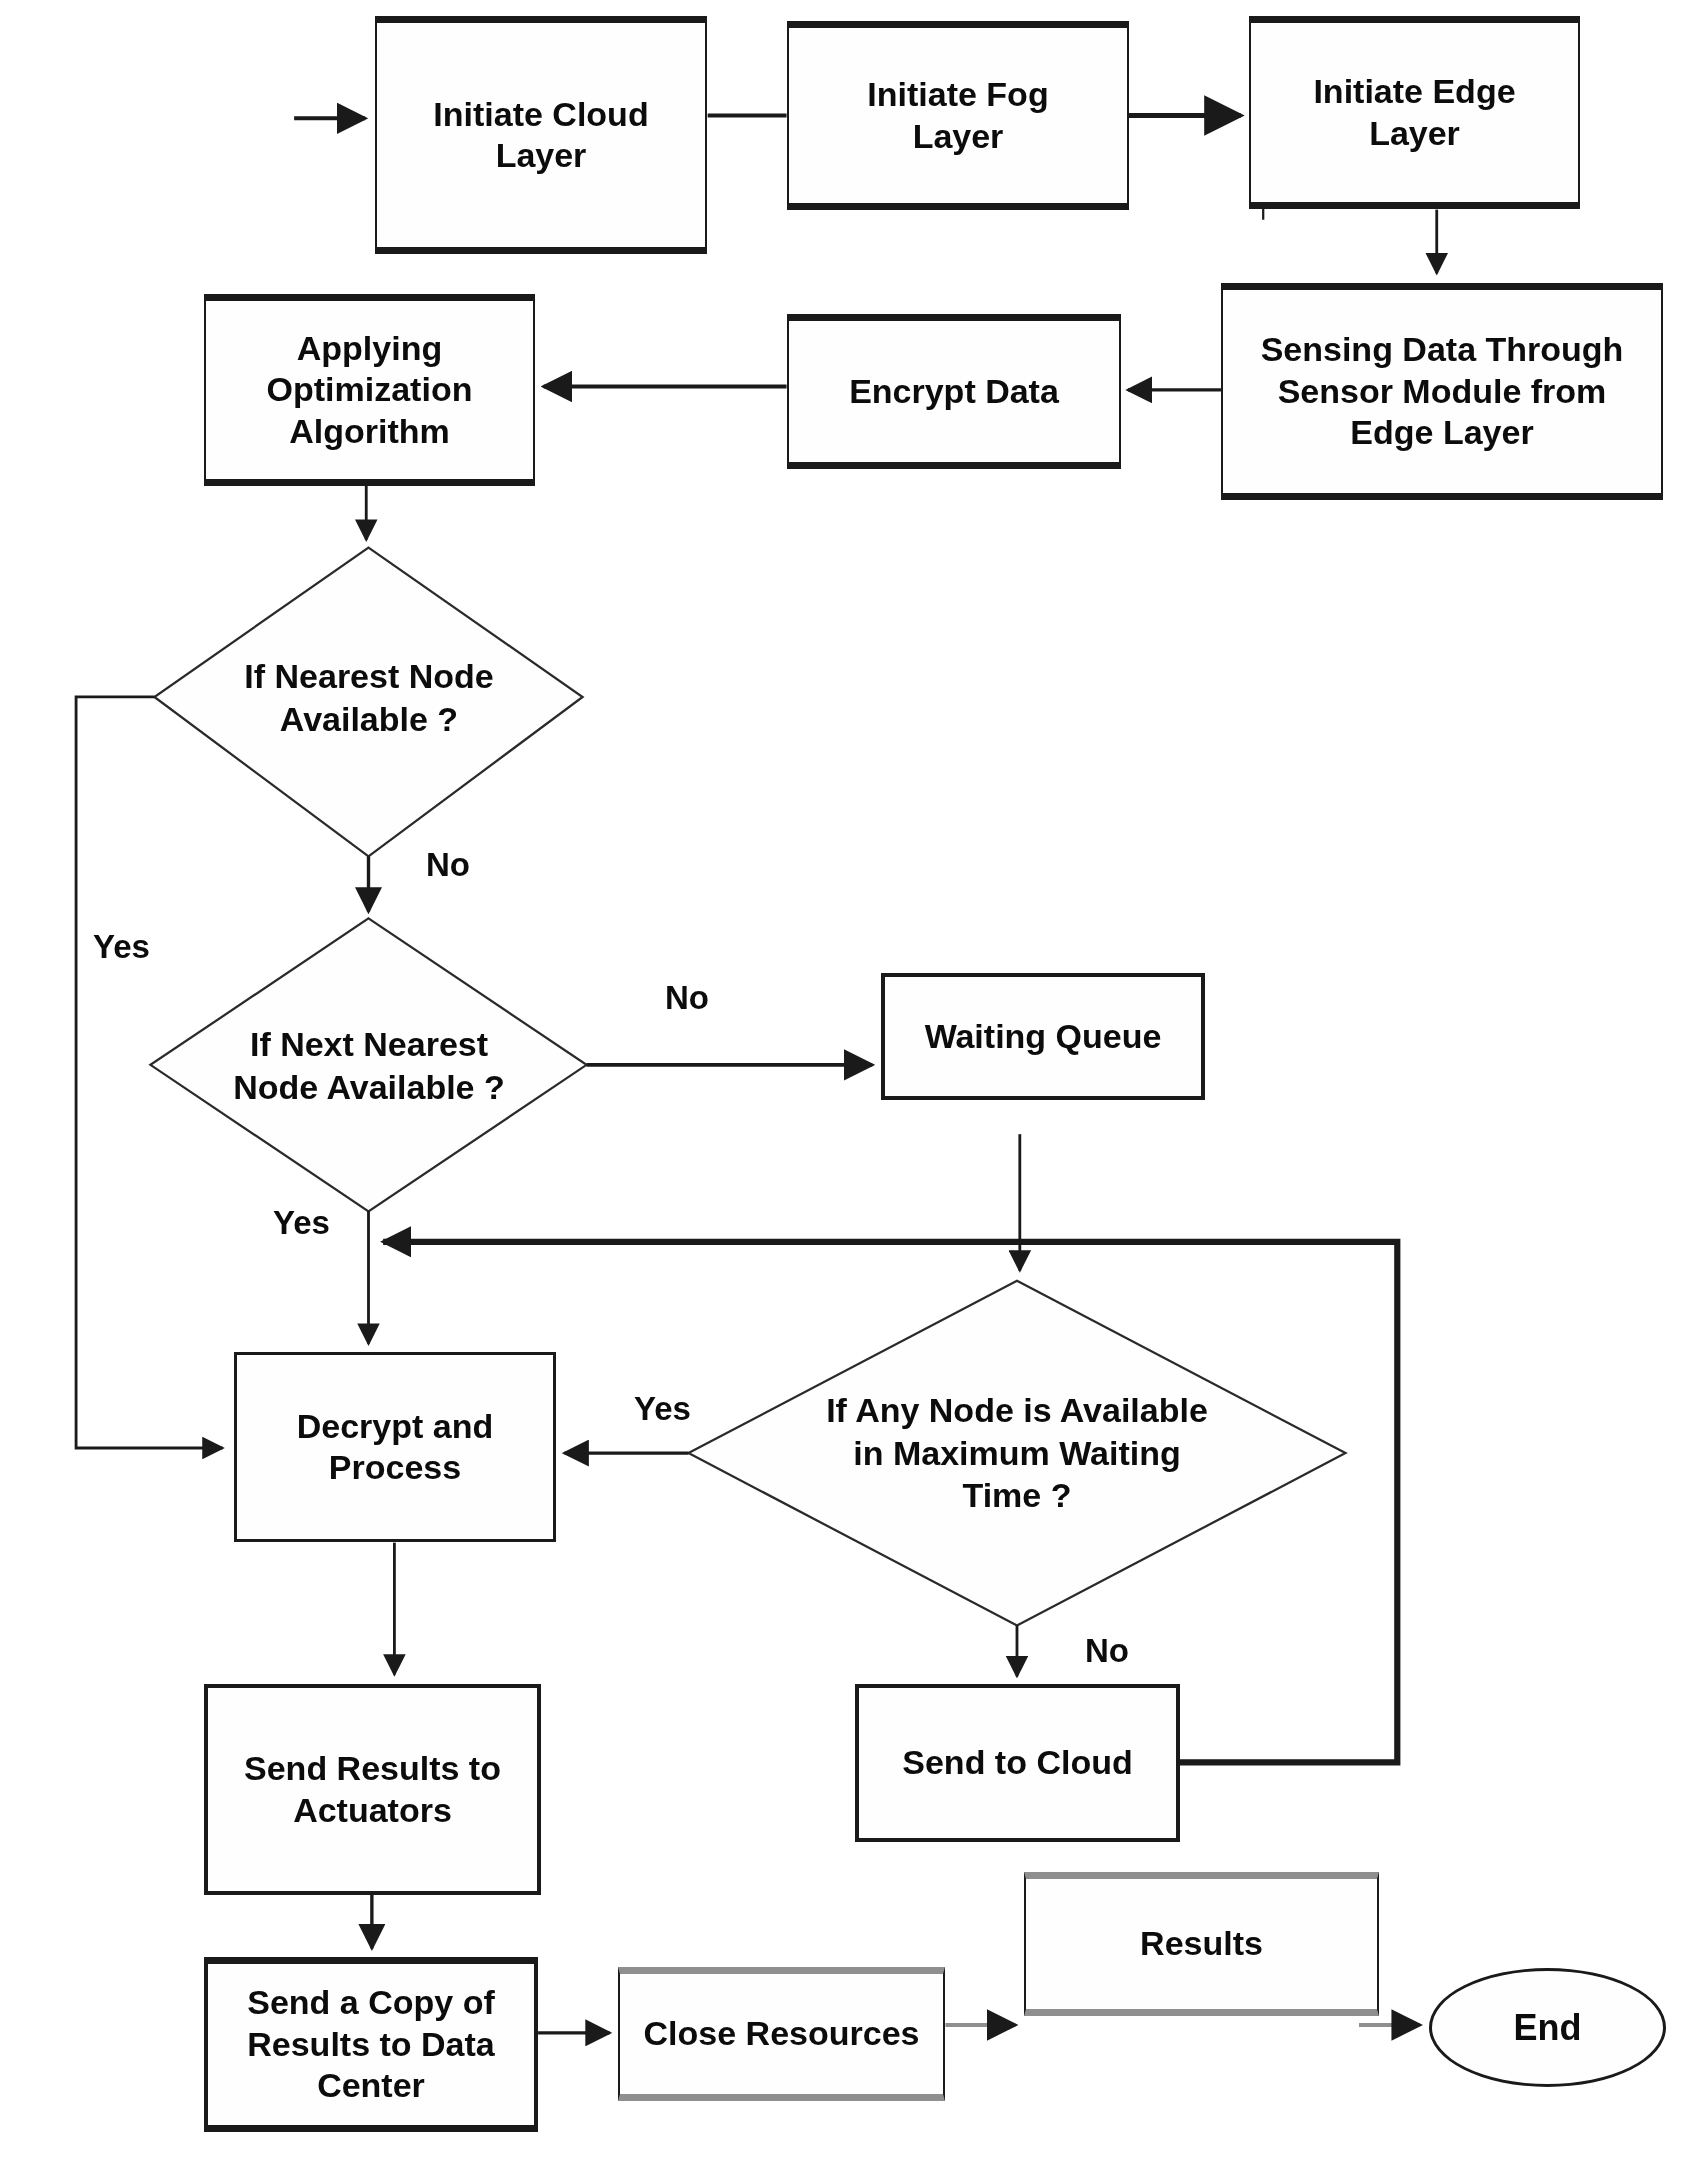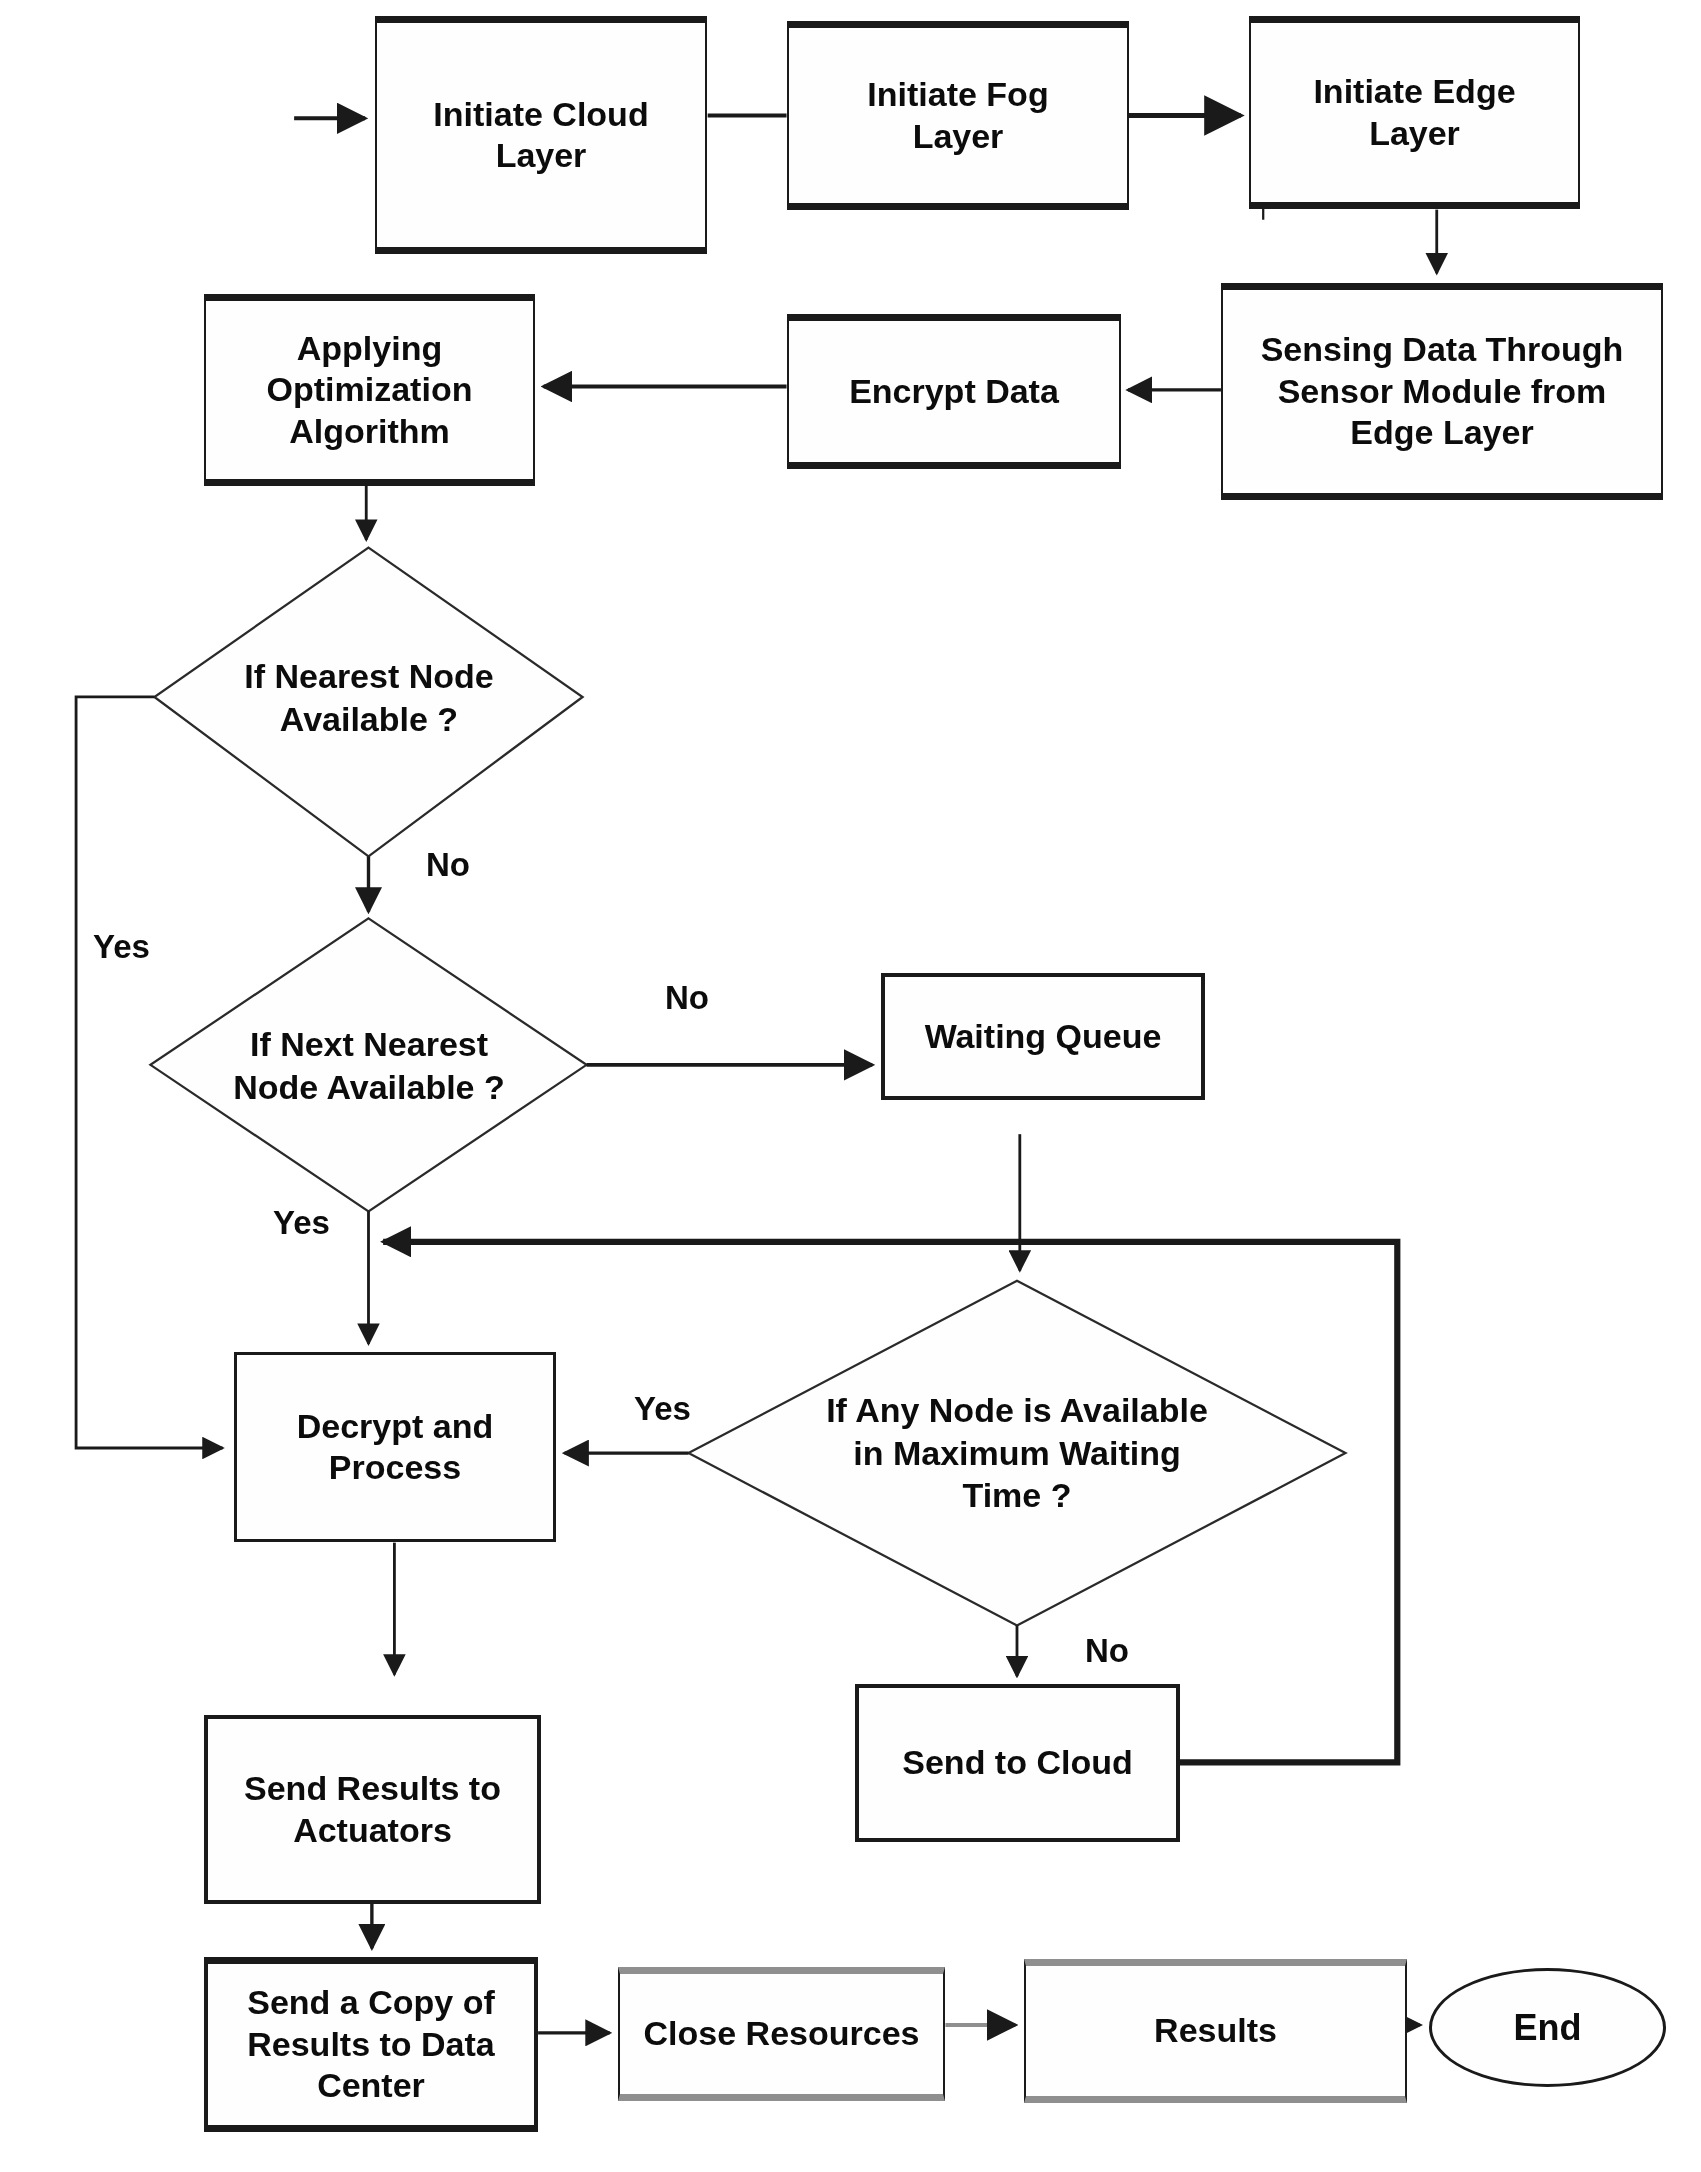--- a/index.html
+++ b/index.html
@@ -92,33 +92,33 @@
   <div class="node proc" style="left:881px;top:973px;width:324px;height:127px;">
     <span>Waiting Queue</span>
   </div>
   <div class="node proc" style="left:234px;top:1352px;width:322px;height:190px;border-width:3.4px;text-align:center;">
     <span>Decrypt and
 Process</span>
   </div>
   <div class="node proc" style="left:855px;top:1684px;width:325px;height:158px;">
     <span>Send to Cloud</span>
   </div>
-  <div class="node proc" style="left:204px;top:1684px;width:337px;height:189px;margin-top:31px;">
+  <div class="node proc" style="left:204px;top:1684px;width:337px;height:211px;">
     <span>Send Results to
 Actuators</span>
   </div>
   <div class="node thicktb" style="left:204px;top:1957px;width:334px;height:175px;border-left-width:4px;border-right-width:4px;">
     <span>Send a Copy of
 Results to Data
 Center</span>
   </div>
   <div class="node graytb" style="left:618px;top:1967px;width:327px;height:134px;">
     <span>Close Resources</span>
   </div>
-  <div class="node graytb" style="left:1024px;top:1959px;width:383px;height:144px;">
+  <div class="node graytb" style="left:1024px;top:1872px;width:355px;height:144px;">
     <span>Results</span>
   </div>
 
   <div class="dlabel" style="left:369px;top:697px;width:293px;">If Nearest Node
 Available ?</div>
   <div class="dlabel" style="left:369px;top:1065px;width:316px;">If Next Nearest
 Node Available ?</div>
   <div class="dlabel" style="left:1017px;top:1453px;width:428px;">If Any Node is Available
 in Maximum Waiting
 Time ?</div>

